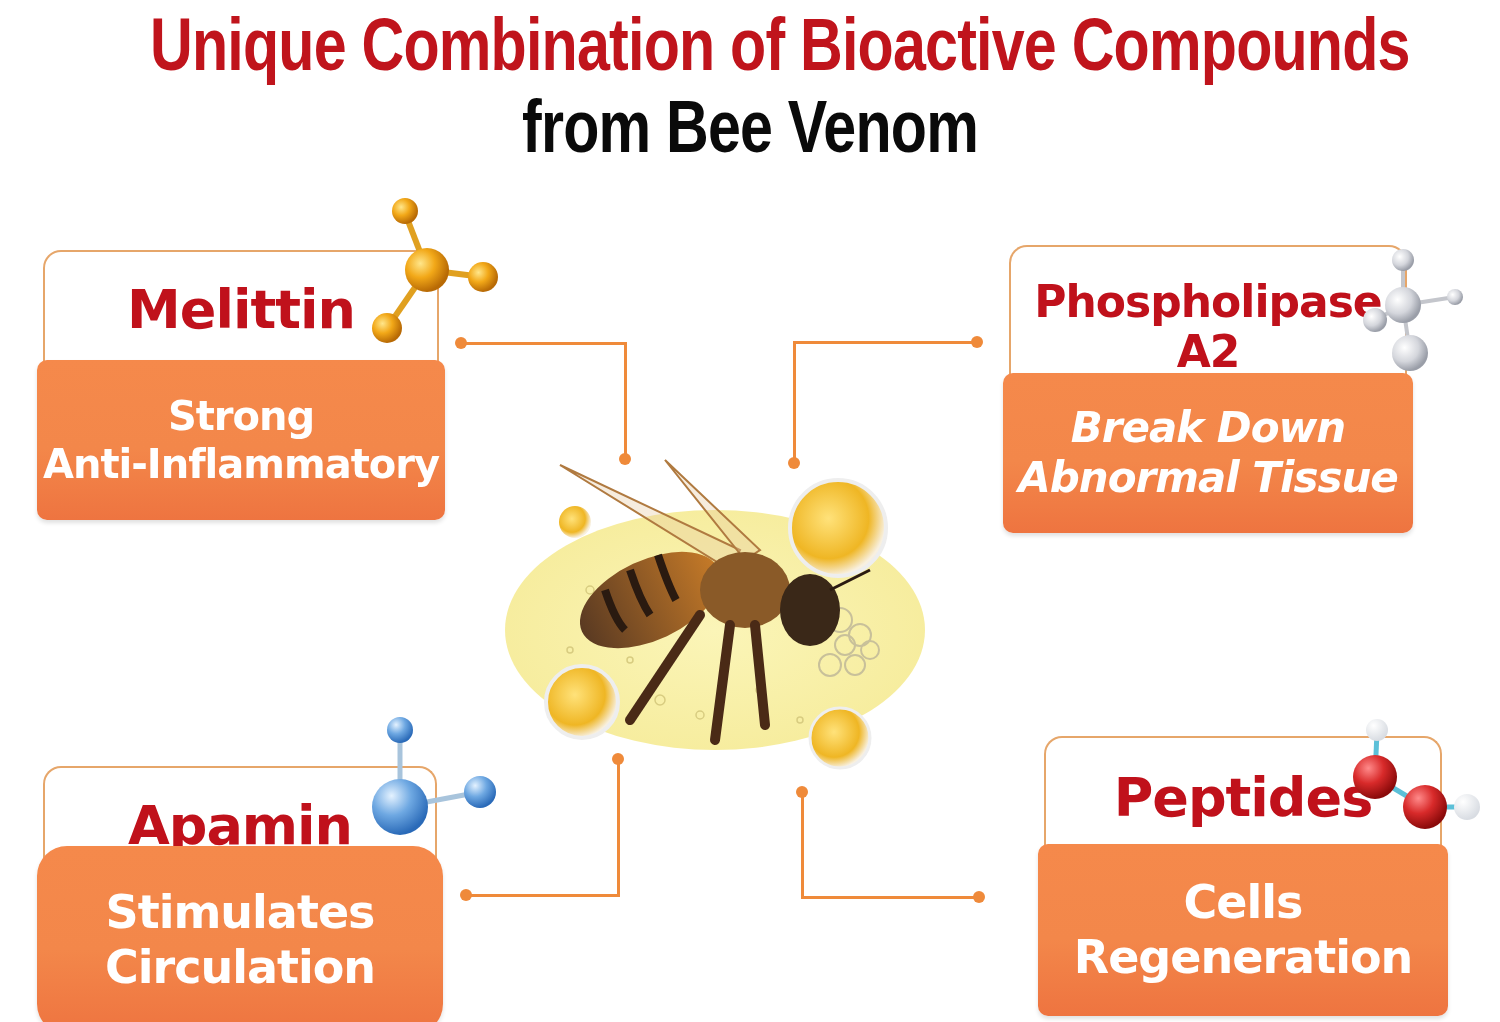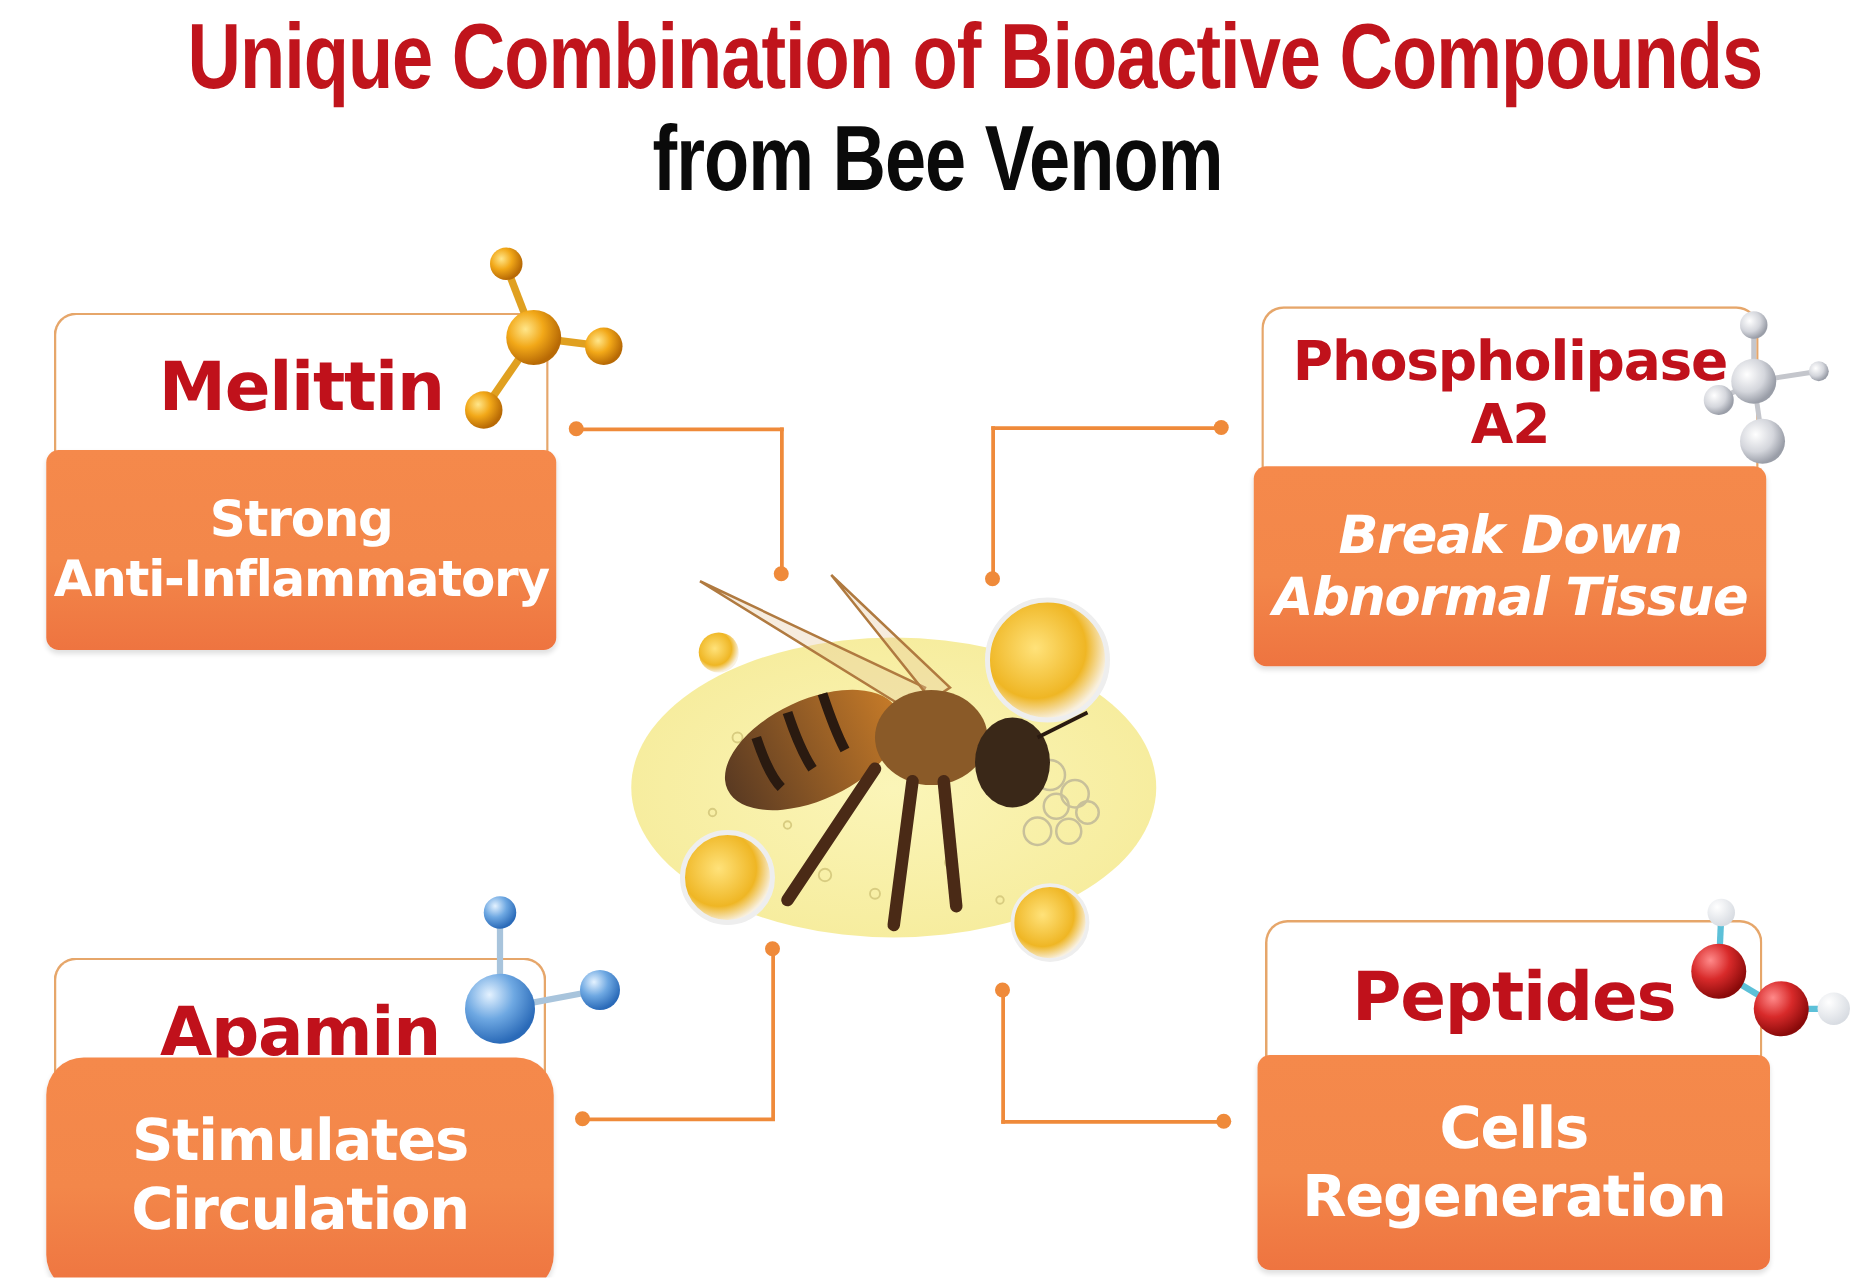--- a/index.html
+++ b/index.html
@@ -59,21 +59,21 @@
       <line x1="62" y1="75" x2="22" y2="133"></line>
     </g>
   <circle cx="40" cy="16" r="13" fill="url(#gold)"></circle>
     <circle cx="62" cy="75" r="22" fill="url(#gold)"></circle>
     <circle cx="118" cy="82" r="15" fill="url(#gold)"></circle>
     <circle cx="22" cy="133" r="15" fill="url(#gold)"></circle>
 </svg>
 
 <div class="card" style="left:1003px;top:245px;width:410px;height:288px;">
   <div class="top" style="height:135px;"></div>
-  <div class="name" style="top:20px;font-size:44px;line-height:50px;white-space:pre-line;">Phospholipase
+  <div class="name" style="top:32px;font-size:44px;line-height:50px;white-space:pre-line;">Phospholipase
 A2</div>
   <div class="bottom" style="height:160px;">
     <div class="desc" style="font-size:42px;font-style:italic;">Break Down
 Abnormal Tissue</div>
   </div>
 </div>
 <svg class="mol" style="left:1355px;top:245px;" width="115" height="135" viewBox="0 0 115 135">
   <defs>
       <radialGradient id="silver" cx="35%" cy="35%" r="65%">
         <stop offset="0" stop-color="#ffffff"></stop>
@@ -112,21 +112,21 @@
     </defs>
   <g stroke="#a8c4dc" stroke-width="5">
       <line x1="38" y1="20" x2="38" y2="95"></line>
       <line x1="38" y1="95" x2="118" y2="80"></line>
     </g>
   <circle cx="38" cy="18" r="13" fill="url(#blue)"></circle>
     <circle cx="38" cy="95" r="28" fill="url(#blue)"></circle>
     <circle cx="118" cy="80" r="16" fill="url(#blue)"></circle>
 </svg>
 
-<div class="card" style="left:1006px;top:736px;width:410px;height:280px;">
+<div class="card" style="left:1038px;top:736px;width:410px;height:280px;">
   <div class="top" style="height:112px;"></div>
   <div class="name" style="top:30px;font-size:54px;white-space:pre-line;">Peptides</div>
   <div class="bottom" style="height:172px;">
     <div class="desc" style="font-size:46px;">Cells
 Regeneration</div>
   </div>
 </div>
 <svg class="mol" style="left:1345px;top:712px;" width="140" height="120" viewBox="0 0 140 120">
   <defs>
       <radialGradient id="red" cx="35%" cy="30%" r="70%">

